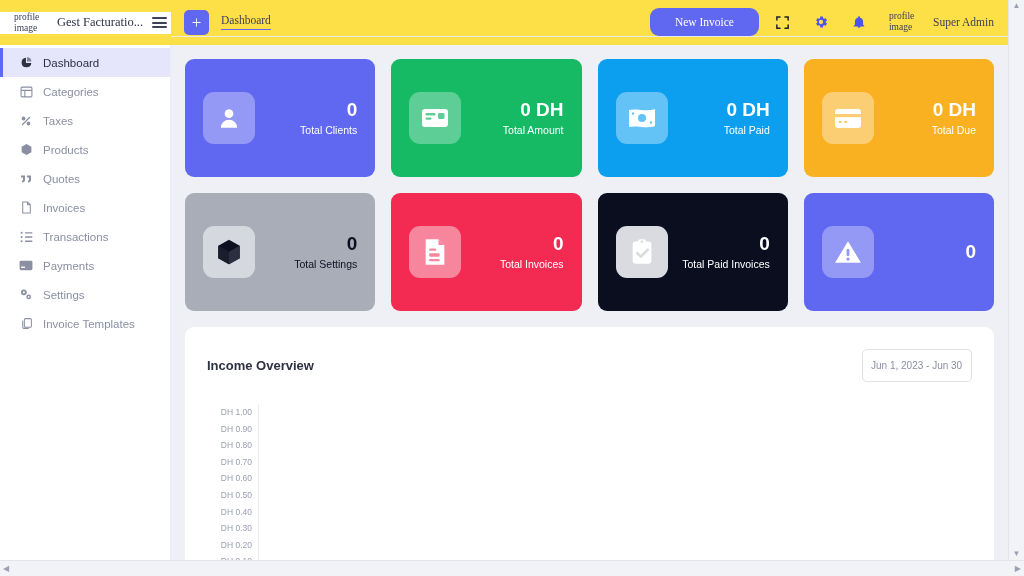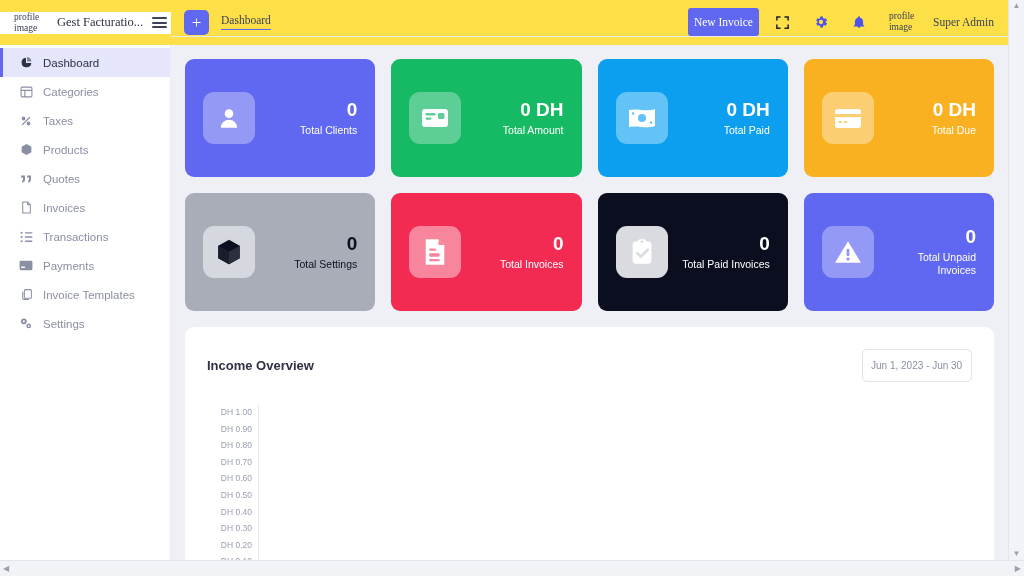--- a/index.html
+++ b/index.html
@@ -45,21 +45,21 @@
     display: flex; align-items: center; justify-content: center;
     font-size: 17px; line-height: 1; cursor: pointer; font-weight: 300;
   }
   .tab-item {
     margin-left: 12px; font-size: 11.5px; color: #3c4257;
     padding-bottom: 3px; border-bottom: 1.6px solid #6067f0; cursor: pointer;
   }
   .spacer { flex: 1; }
   .btn-new {
     background: #6067f0; color: #fff; border: none;
-    font-size: 11.5px; padding: 8px 6px; border-radius: 3px;
+    font-size: 11.5px; padding: 8px 25px; border-radius: 9px;
     cursor: pointer; font-family: inherit;
   }
   .ico-btn {
     width: 28px; height: 28px; margin-left: 10px;
     display: flex; align-items: center; justify-content: center; cursor: pointer;
   }
   .user-area { display: flex; align-items: center; gap: 8px; margin-left: 16px; }
   .user-name { font-size: 11.5px; color: #3c4257; white-space: nowrap; }
 
   
@@ -274,38 +274,38 @@
           <svg width="14" height="11" viewBox="0 0 24 18" fill="#8a8fa3">
               <rect x="1" y="1" width="22" height="16" rx="2.4"></rect>
               <rect x="3.4" y="10.5" width="7" height="2.6" rx="1" fill="#fff"></rect>
             </svg>
         </span>
         <span>Payments</span>
       </div>
 
       <div class="nav-item">
         <span class="nav-ico">
-          <svg width="13" height="13" viewBox="0 0 24 24" fill="none" stroke="#8a8fa3" stroke-width="1.9">
-              <rect x="8" y="3" width="13" height="16" rx="2"></rect>
-              <path d="M5 7v12a2 2 0 002 2h9"></path>
-            </svg>
-        </span>
-        <span>Invoice Templates</span>
-      </div>
-
-      <div class="nav-item">
-        <span class="nav-ico">
           <svg width="14" height="13" viewBox="0 0 26 24" fill="#8a8fa3">
               <circle cx="9" cy="8" r="5.4"></circle>
               <circle cx="9" cy="8" r="2" fill="#fff"></circle>
               <circle cx="18" cy="16.5" r="4.4"></circle>
               <circle cx="18" cy="16.5" r="1.6" fill="#fff"></circle>
             </svg>
         </span>
         <span>Settings</span>
+      </div>
+
+      <div class="nav-item">
+        <span class="nav-ico">
+          <svg width="13" height="13" viewBox="0 0 24 24" fill="none" stroke="#8a8fa3" stroke-width="1.9">
+              <rect x="8" y="3" width="13" height="16" rx="2"></rect>
+              <path d="M5 7v12a2 2 0 002 2h9"></path>
+            </svg>
+        </span>
+        <span>Invoice Templates</span>
       </div>
     </nav>
 
     <main class="content">
 
       <div class="cards">
 
         <div class="card" style="background:#6067f0;color:#fff">
           <div class="card-tile" style="background:#9499f5">
             <svg width="26" height="26" viewBox="0 0 24 24" fill="#fff">
@@ -412,21 +412,20 @@
         <div class="card" style="background:#6067f0;color:#fff">
           <div class="card-tile" style="background:#9499f5">
             <svg width="28" height="26" viewBox="0 0 26 24" fill="#fff">
                 <path d="M13 2L25 22H1z"></path>
                 <rect x="11.7" y="9" width="2.6" height="7" rx="1.3" fill="#9499f5"></rect>
                 <circle cx="13" cy="18.6" r="1.5" fill="#9499f5"></circle>
               </svg>
           </div>
           <div class="card-txt">
             <div class="card-val">0</div>
-            <div class="card-lbl">Total Unpaid Invoices</div>
           </div>
         </div>
       </div>
 
       <section class="panel">
         <div class="panel-head">
           <div class="panel-title">Income Overview</div>
           <input class="date-input" type="text" readonly="" value="Jun 1, 2023 - Jun 30, 2023" style="">
         </div>
 

